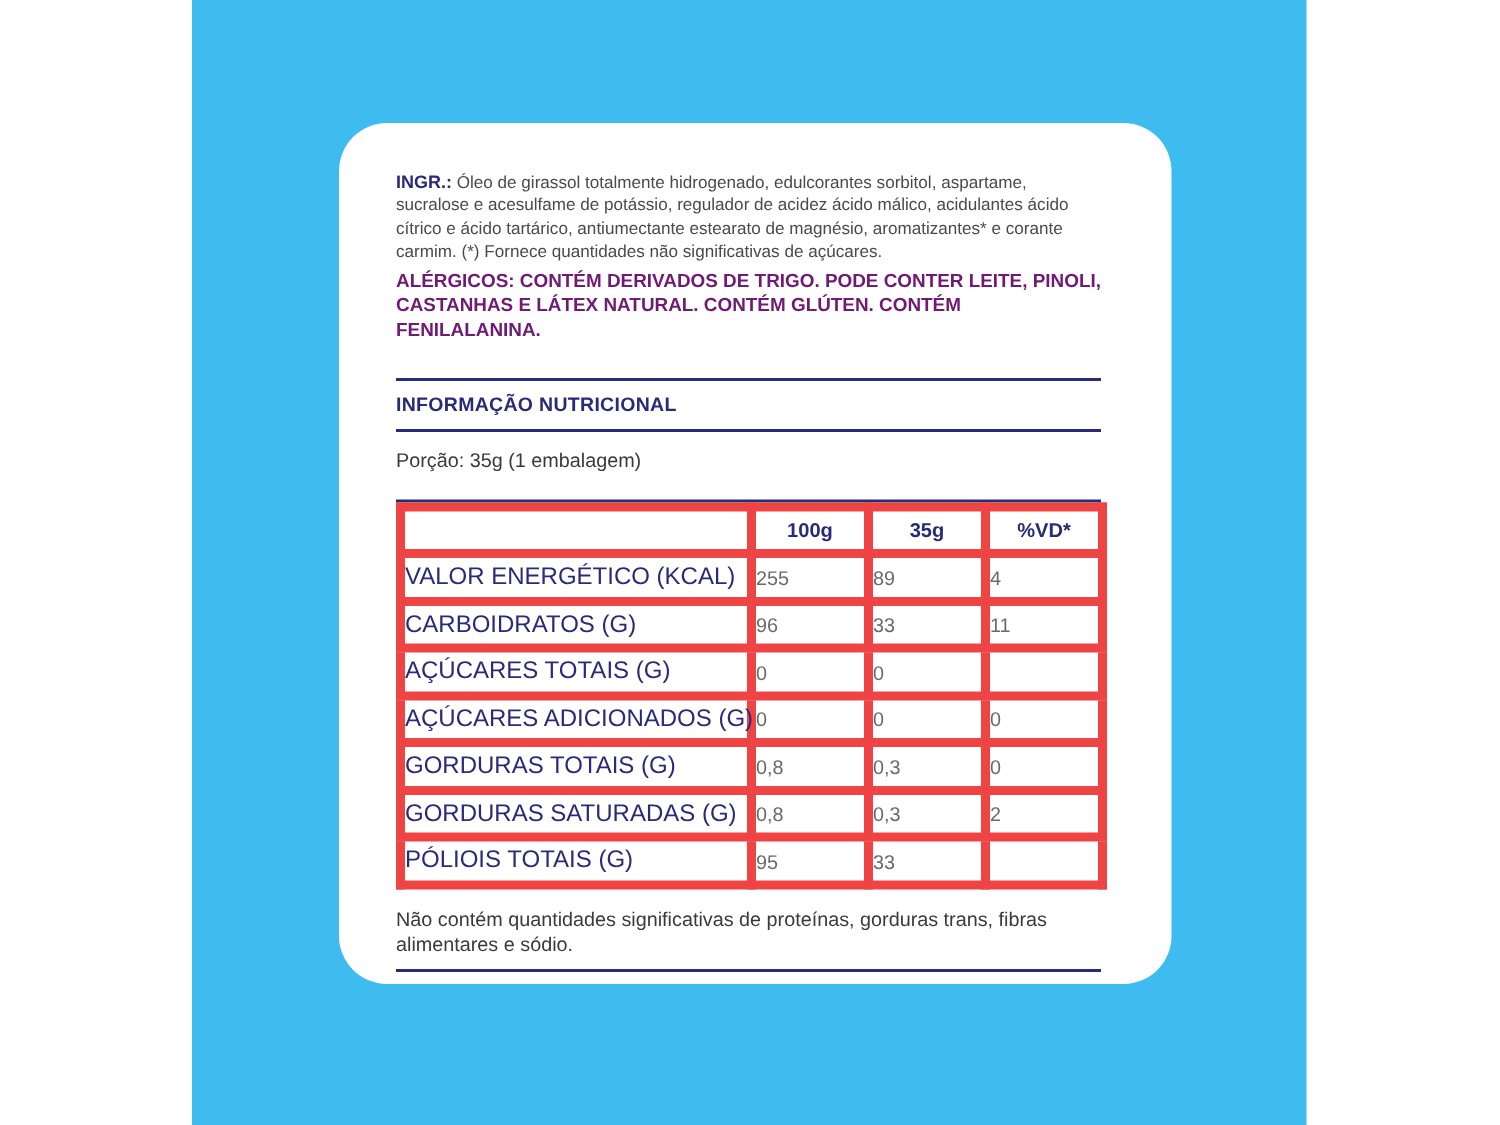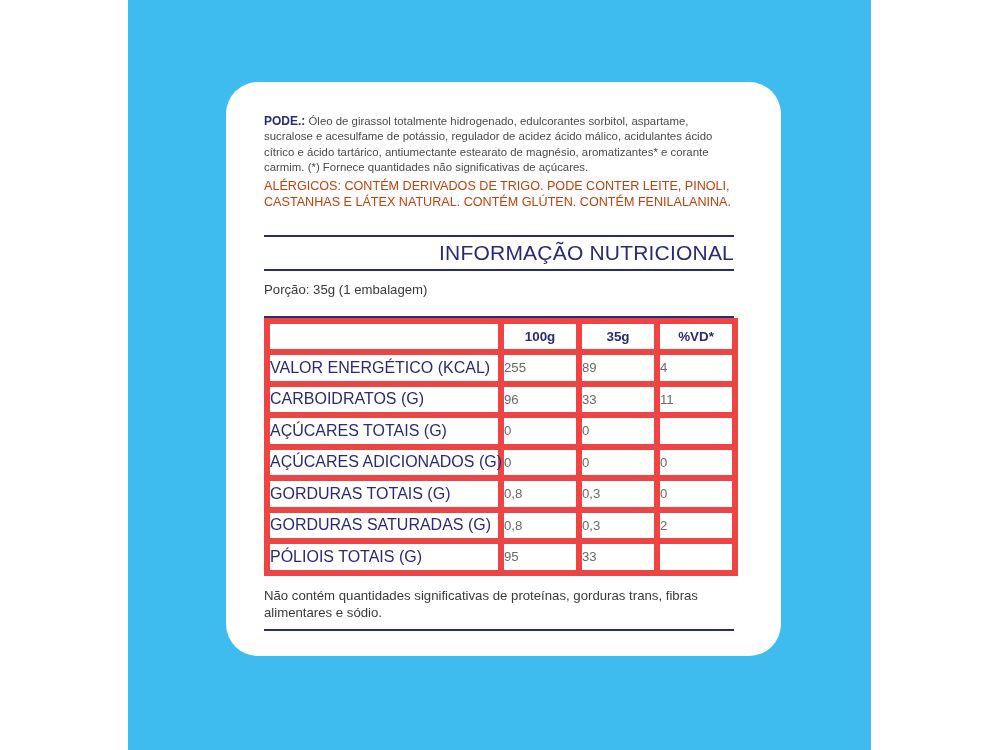--- a/index.html
+++ b/index.html
@@ -58,41 +58,41 @@
   }
   .ingr-label {
     font-weight: bold;
     color: #2a2a7a;
     font-size: 12px;
   }
   .allergens {
     margin-top: 3px;
     font-size: 12.6px;
     line-height: 16.2px;
-    font-weight: normal;
-    color: #c2410c;
+    font-weight: bold;
+    color: #701a75;
   }
 
   
   .rule-navy {
     height: 2px;
     background: #2a2a7a;
     width: 100%;
     margin: 0;
   }
 
   
   .section-head {
     margin-top: 24px;
   }
   .section-title {
-    text-align: right;
-    color: #2a2a7a;
-    font-size: 21px;
-    font-weight: normal;
+    text-align: left;
+    color: #2a2a7a;
+    font-size: 13px;
+    font-weight: bold;
     letter-spacing: 0.2px;
     padding: 4px 0 5px 0;
     line-height: 23px;
   }
 
   .portion {
     margin-top: 10px;
     font-size: 13.2px;
     color: #3a3a3a;
     line-height: 18px;
@@ -154,21 +154,21 @@
 <body>
 
 <div id="root">
 
   <div id="blue-panel"></div>
 
   <div id="label-card">
     <div id="card-inner">
 
       <div class="ingredients">
-        <span class="ingr-label">PODE.:</span><span> Óleo de girassol totalmente hidrogenado, edulcorantes sorbitol, aspartame, sucralose e acesulfame de potássio, regulador de acidez ácido málico, acidulantes ácido cítrico e ácido tartárico, antiumectante estearato de magnésio, aromatizantes* e corante carmim. (*) Fornece quantidades não significativas de açúcares.</span>
+        <span class="ingr-label">INGR.:</span><span> Óleo de girassol totalmente hidrogenado, edulcorantes sorbitol, aspartame, sucralose e acesulfame de potássio, regulador de acidez ácido málico, acidulantes ácido cítrico e ácido tartárico, antiumectante estearato de magnésio, aromatizantes* e corante carmim. (*) Fornece quantidades não significativas de açúcares.</span>
       </div>
 
       <div class="allergens">ALÉRGICOS: CONTÉM DERIVADOS DE TRIGO. PODE CONTER LEITE, PINOLI, CASTANHAS E LÁTEX NATURAL. CONTÉM GLÚTEN. CONTÉM FENILALANINA.</div>
 
       <div class="section-head">
         <div class="rule-navy"></div>
         <div class="section-title">INFORMAÇÃO NUTRICIONAL</div>
         <div class="rule-navy"></div>
       </div>
 

